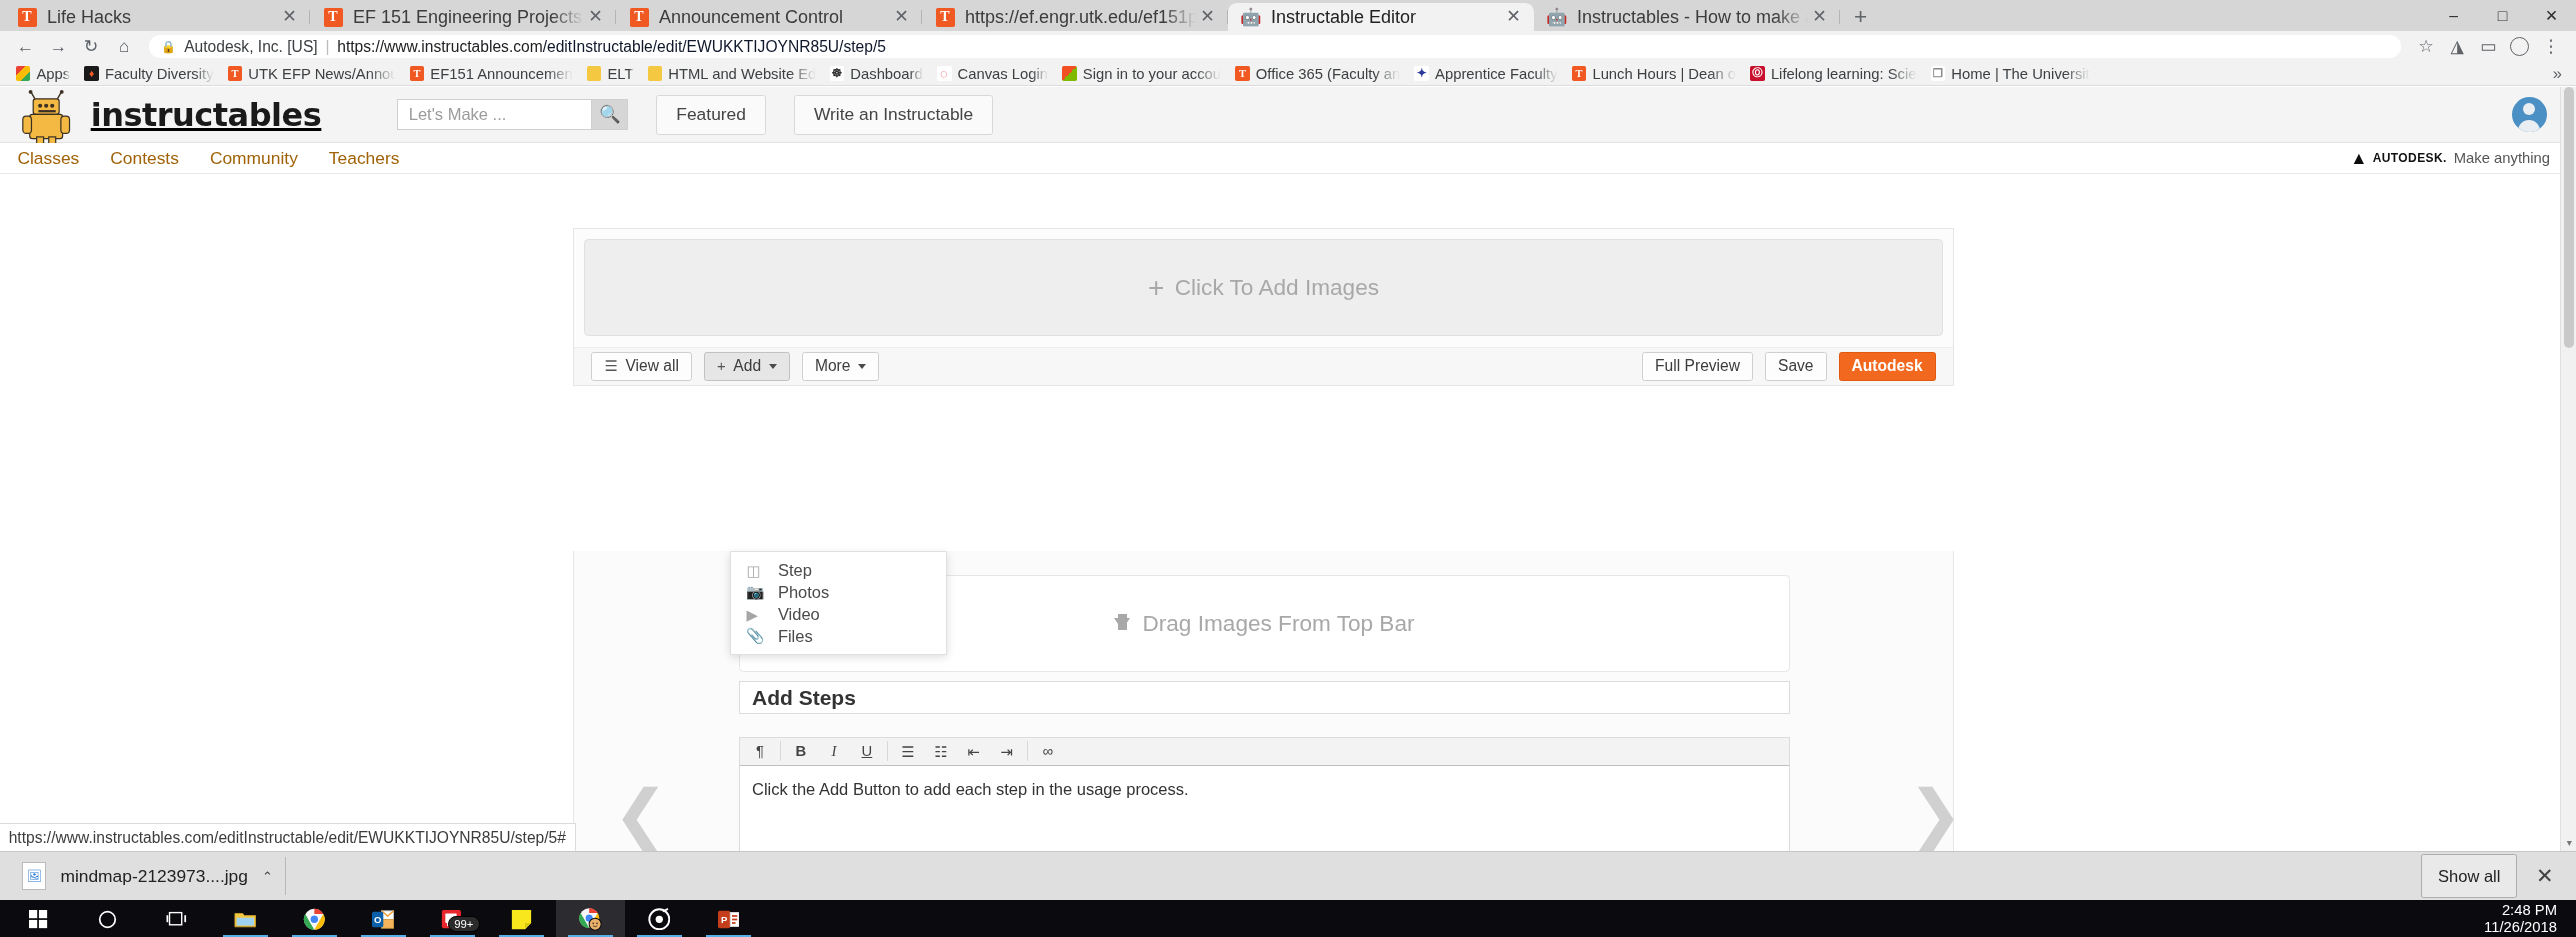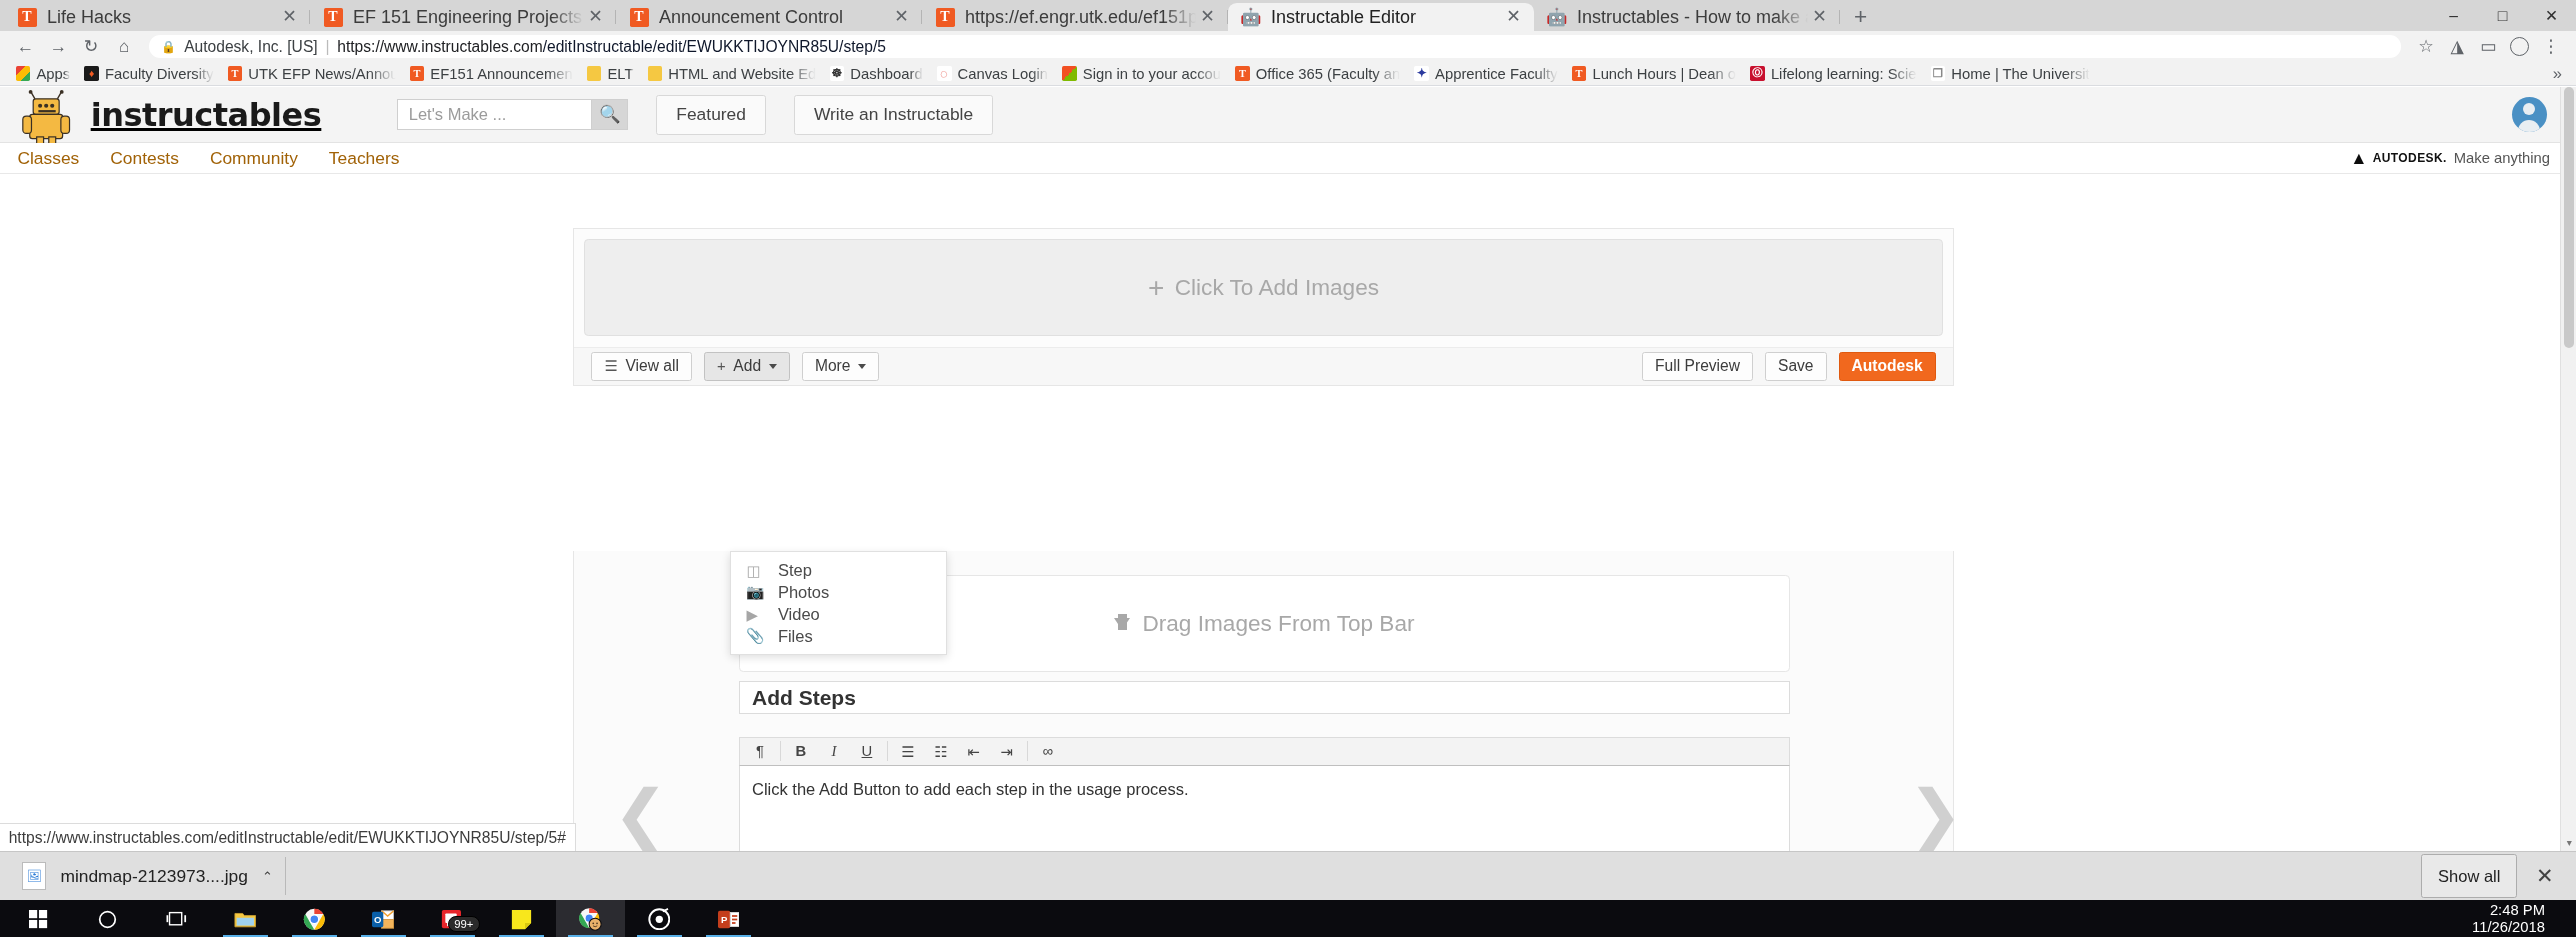--- a/index.html
+++ b/index.html
@@ -403,21 +403,21 @@
     width: 69px; height: 38px; display: flex; align-items: center;
     justify-content: center; position: relative;
   }
   .tb-item.open::after {
     content: ""; position: absolute; bottom: 0; left: 12px; right: 12px;
     height: 2.6px; background: #58b0e8;
   }
   .tb-item.focus { background: #2b2b30; }
   .clock {
     margin-left: auto; color: #fff; font-size: 14.8px; text-align: right;
-    line-height: 17.4px; padding-right: 31px;
+    line-height: 17.4px; padding-right: 19px;
   }
   .badge {
     position: absolute; right: 7px; bottom: 6px;
     background: #2b2b2b; color: #fff; font-size: 11.3px;
     border-radius: 8.7px; padding: 0.9px 5.2px; line-height: 12px;
     border: 0.9px solid #000;
   }
 </style>
 </head>
 <body>

